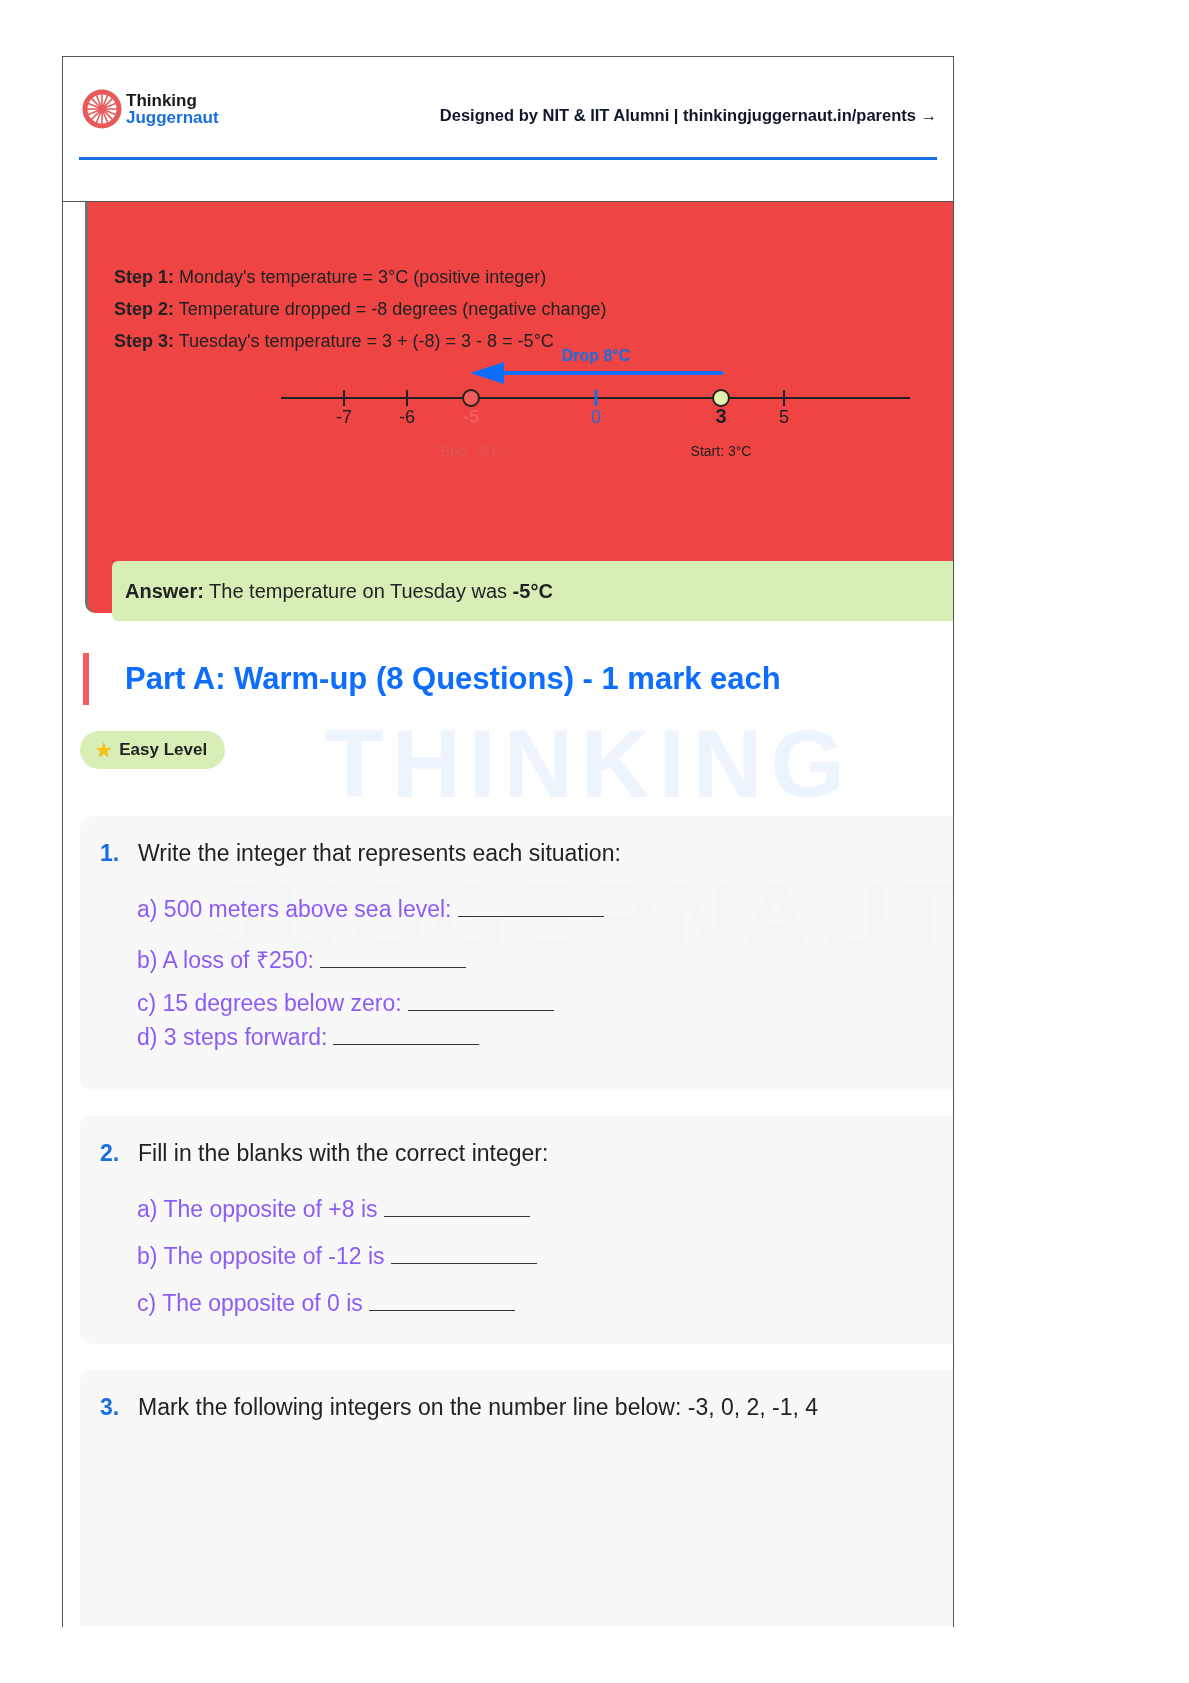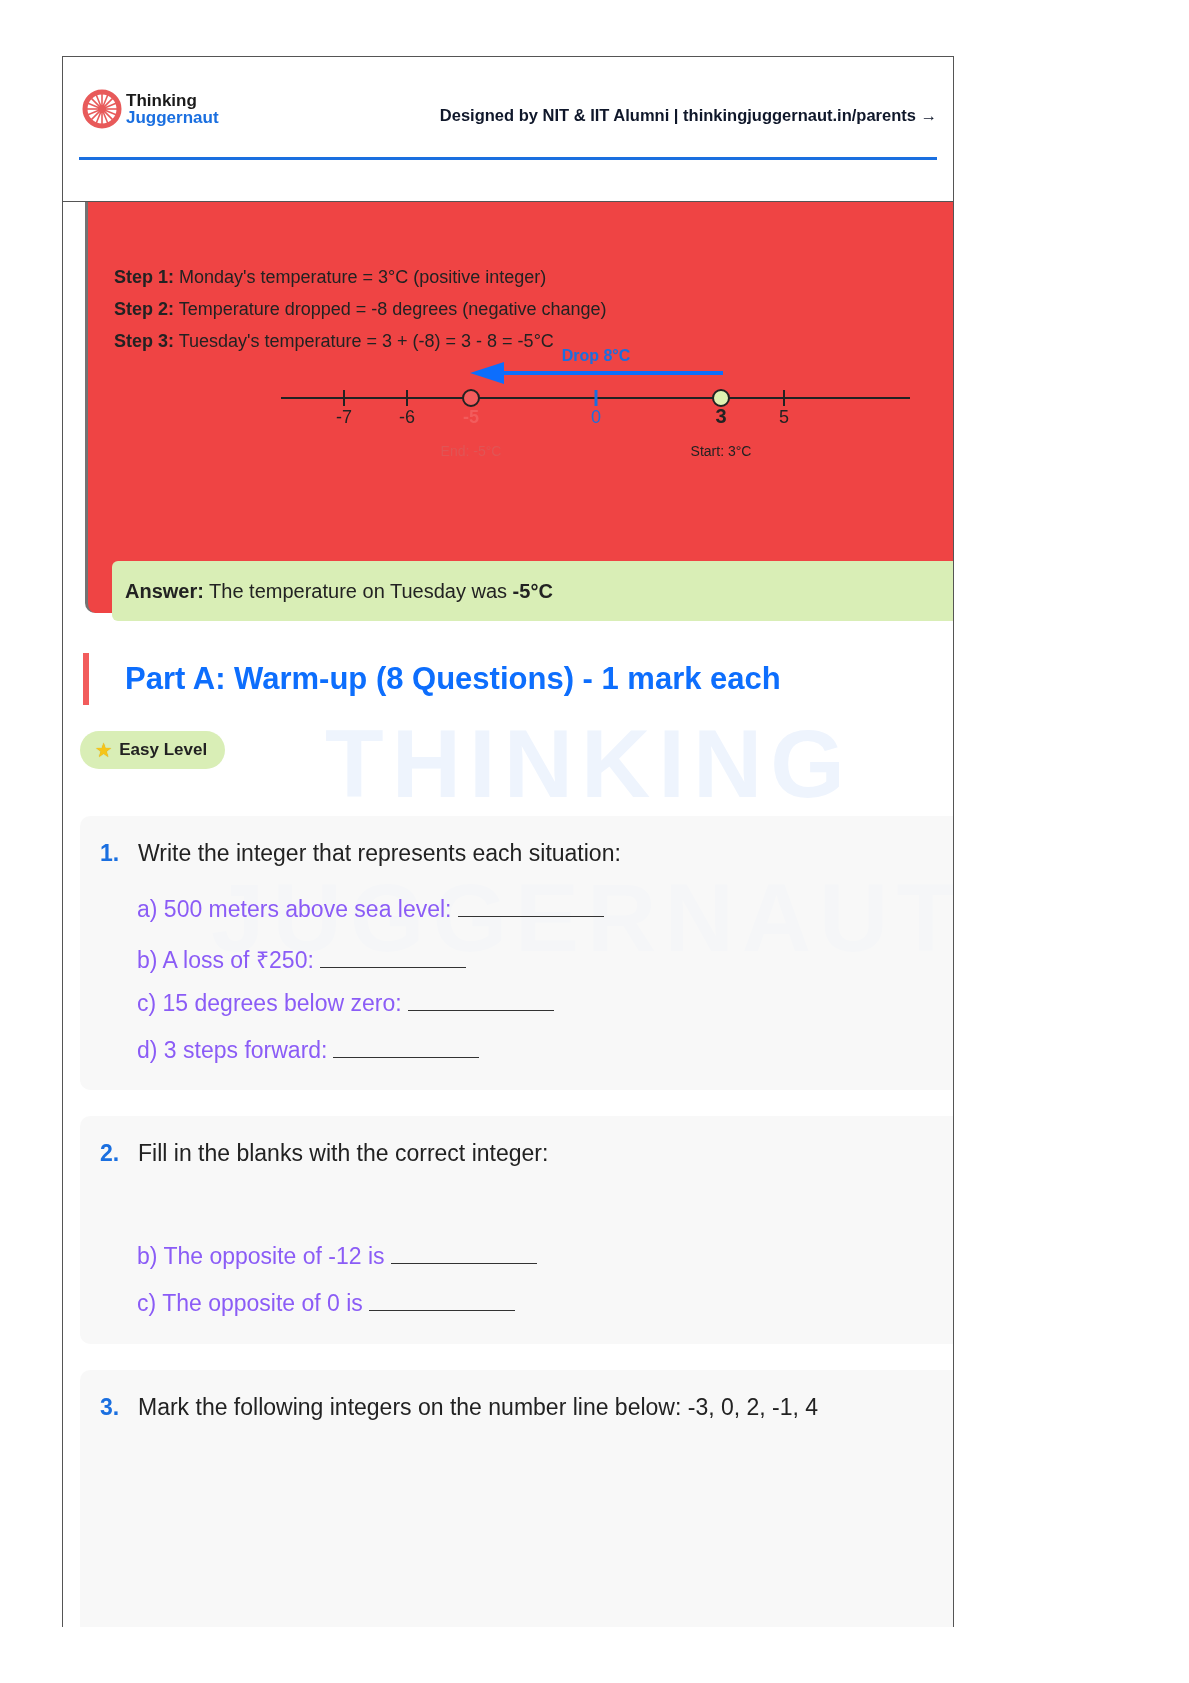--- a/index.html
+++ b/index.html
@@ -123,28 +123,29 @@
   </div>
 
   <div class="qcard q1">
     <div class="qhead">
       <span class="qnum">1.</span>
       <span class="qtext">Write the integer that represents each situation:</span>
     </div>
     <div class="sub" style="top:80px"><span>a) 500 meters above sea level:</span><span class="blank"></span></div>
     <div class="sub" style="top:127px"><span>b) A loss of ₹250:</span><span class="blank"></span></div>
     <div class="sub" style="top:174px"><span>c) 15 degrees below zero:</span><span class="blank"></span></div>
-    <div class="sub" style="top:221px"><span>d) 3 steps forward:</span><span class="blank"></span></div>
+    <div class="sub" style="top:208px"><span>d) 3 steps forward:</span><span class="blank"></span></div>
   </div>
 
   <div class="qcard q2">
     <div class="qhead">
       <span class="qnum">2.</span>
       <span class="qtext">Fill in the blanks with the correct integer:</span>
     </div>
+    <div class="sub" style="top:80px"><span>a) The opposite of +8 is</span><span class="blank"></span></div>
     <div class="sub" style="top:127px"><span>b) The opposite of -12 is</span><span class="blank"></span></div>
     <div class="sub" style="top:174px"><span>c) The opposite of 0 is</span><span class="blank"></span></div>
   </div>
 
   <div class="qcard q3">
     <div class="qhead">
       <span class="qnum">3.</span>
       <span class="qtext">Mark the following integers on the number line below: -3, 0, 2, -1, 4</span>
     </div>
   </div>

